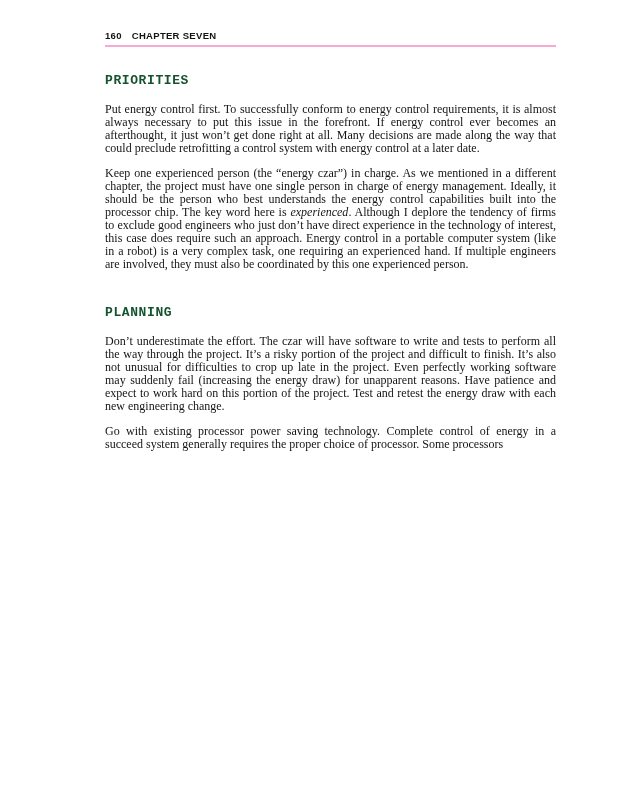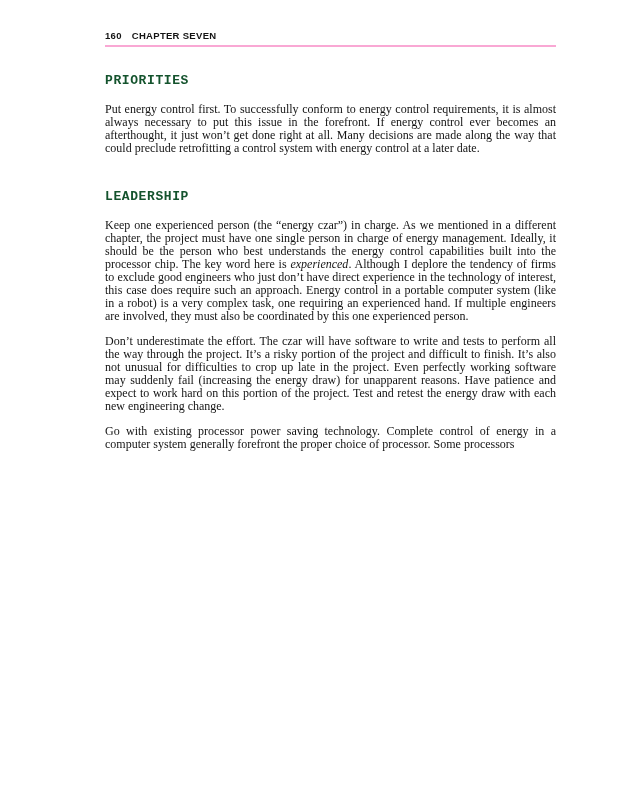--- a/index.html
+++ b/index.html
@@ -62,25 +62,25 @@
   <div class="running-header">
     <span>160</span>
     <span>CHAPTER SEVEN</span>
   </div>
   <div class="sections">
       <section>
         <h2>PRIORITIES</h2>
         <p><span>Put energy control first. To successfully conform to energy control requirements, it is almost always necessary to put this issue in the forefront. If energy control ever becomes an afterthought, it just won’t get done right at all. Many decisions are made along the way that could preclude retrofitting a control system with energy control at a later date.</span></p>
       </section>
       <section>
-        <h2>LEADERSHIP</h2>
         <p><span>Keep one experienced person (the “energy czar”) in charge. As we mentioned in a different chapter, the project must have one single person in charge of energy management. Ideally, it should be the person who best understands the energy control capabilities built into the processor chip. The key word here is </span><em>experienced</em><span>. Although I deplore the tendency of firms to exclude good engineers who just don’t have direct experience in the technology of interest, this case does require such an approach. Energy control in a portable computer system (like in a robot) is a very complex task, one requiring an experienced hand. If multiple engineers are involved, they must also be coordinated by this one experienced person.</span></p>
       </section>
       <section>
+        <h2>PLANNING</h2>
       </section>
       <section>
         <p><span>Don’t underestimate the effort. The czar will have software to write and tests to perform all the way through the project. It’s a risky portion of the project and difficult to finish. It’s also not unusual for difficulties to crop up late in the project. Even perfectly working software may suddenly fail (increasing the energy draw) for unapparent reasons. Have patience and expect to work hard on this portion of the project. Test and retest the energy draw with each new engineering change.</span></p>
       </section>
       <section>
-        <p><span>Go with existing processor power saving technology. Complete control of energy in a computer system generally forefront the proper choice of processor. Some processors</span></p>
+        <p><span>Go with existing processor power saving technology. Complete control of energy in a succeed system generally requires the proper choice of processor. Some processors</span></p>
       </section>
     </div>
 </div>
 
 </body></html>

